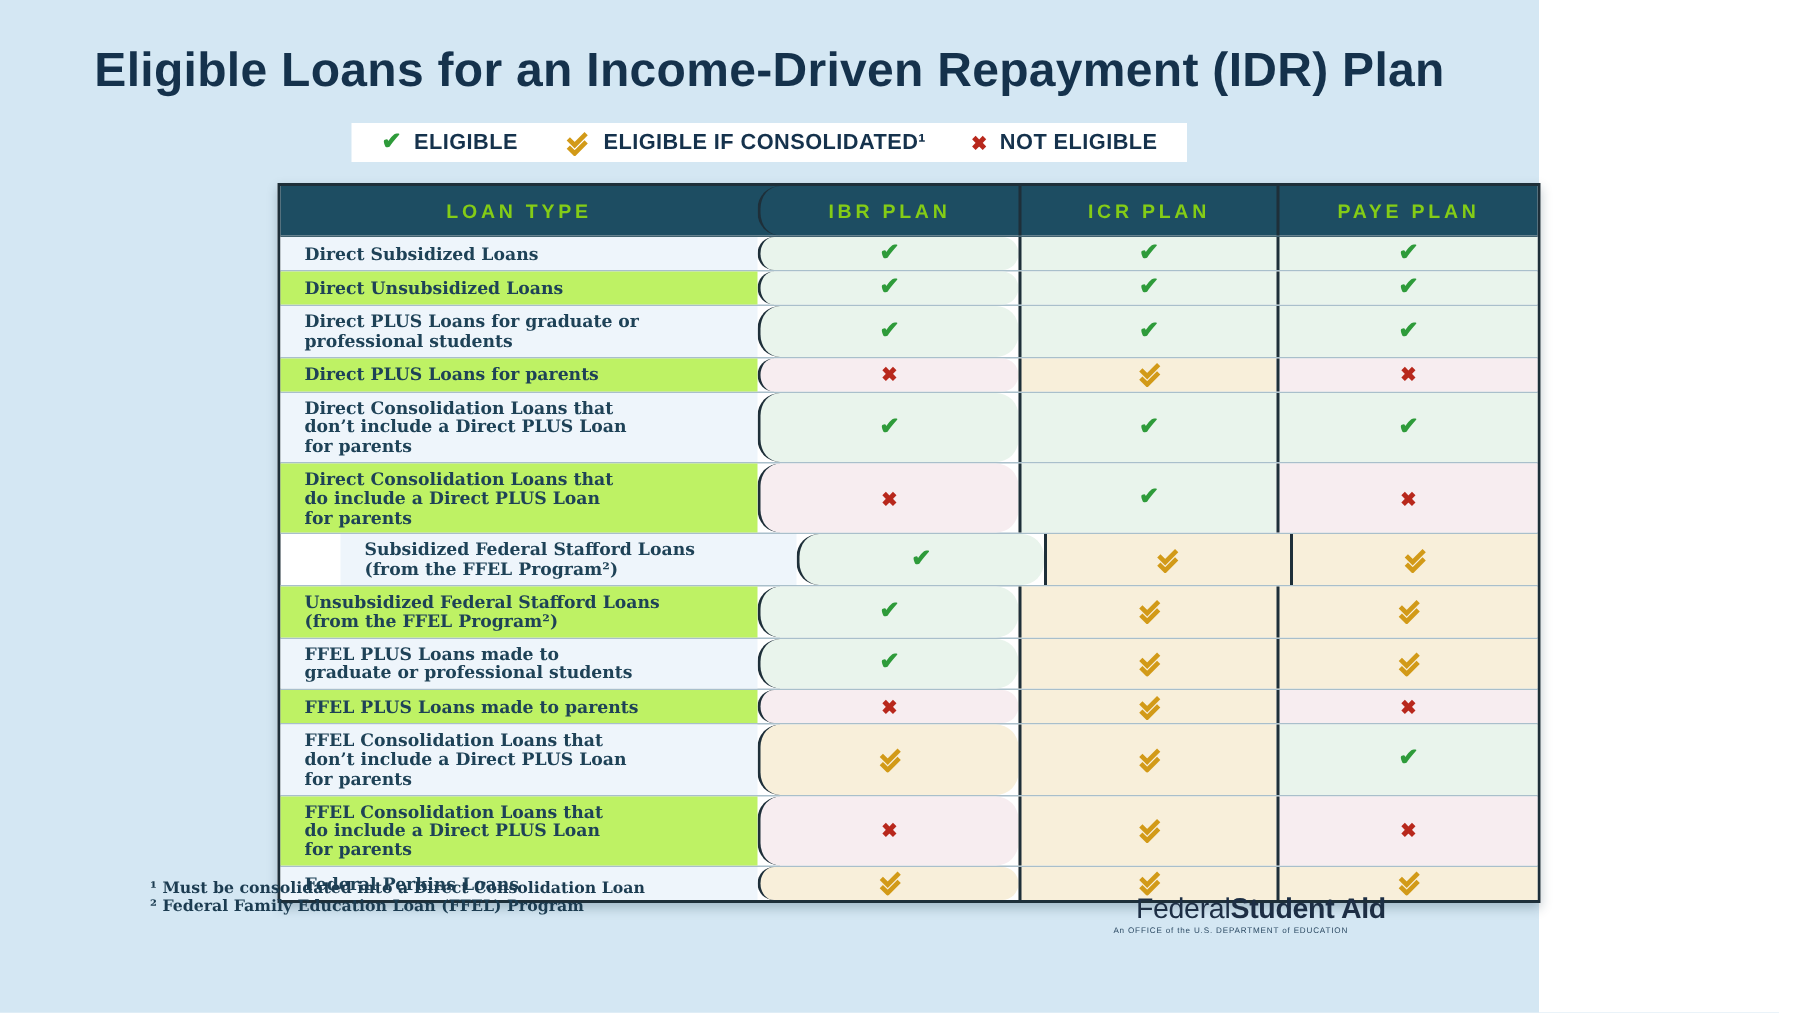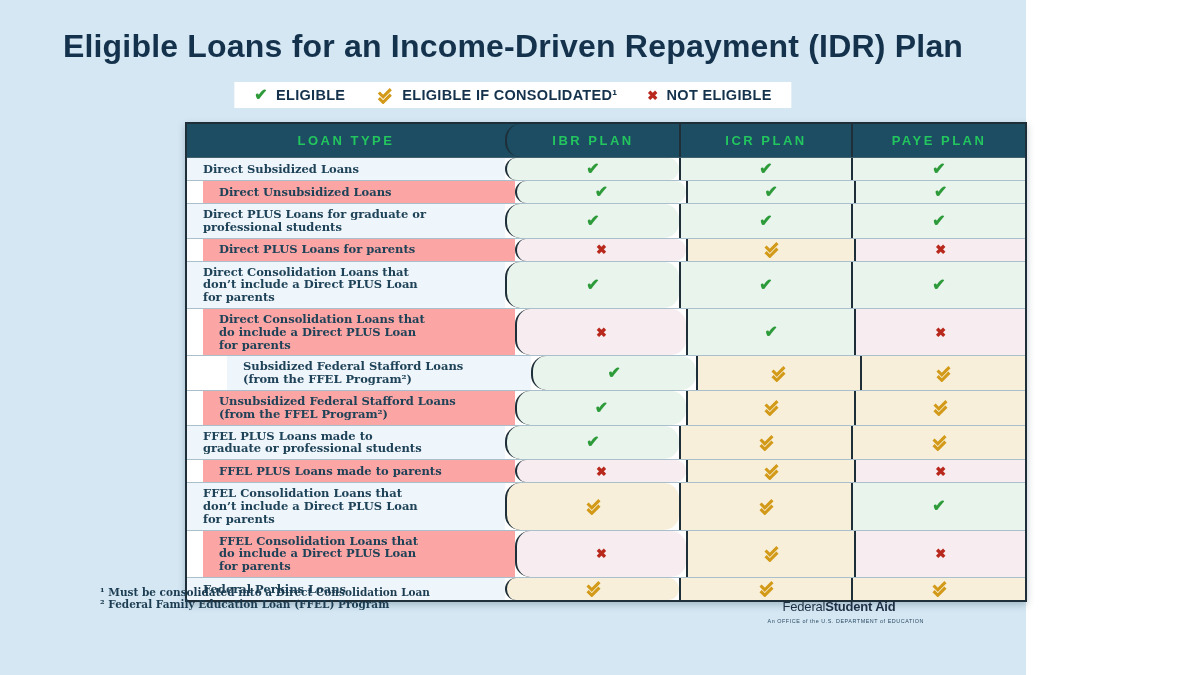--- a/index.html
+++ b/index.html
@@ -11,48 +11,48 @@
 
   .legend{position:absolute;top:82px;left:50%;transform:translateX(-50%);
           background:#ffffff;height:26px;display:flex;align-items:center;
           gap:30px;padding:0 20px;white-space:nowrap;}
   .legend-item{display:flex;align-items:center;gap:8px;
                font-weight:bold;font-size:14.5px;color:#15324c;letter-spacing:.3px;}
 
   .tbl{position:absolute;left:185px;top:122px;width:838px;
        border:2px solid #1e2f39;background:#fff;box-shadow:0 3px 7px rgba(20,50,70,.25);}
   .thead{display:flex;background:#1d4d62;height:33px;}
-  .th{display:flex;align-items:center;justify-content:center;color:#22c55e;
+  .th{display:flex;align-items:center;justify-content:center;color:#84cc16;
       font-size:13px;font-weight:bold;letter-spacing:2.5px;box-sizing:border-box;}
   .c1{width:318px;}.c2{width:174px;border-radius:15px;}.c3{width:172px;}.c4{width:174px;}
   .th.c2,.th.c3,.th.c4{border-left:2px solid #1e2f39;}
 
   .t-row{display:flex;border-top:1px solid #a9bfcb;}
   .t-row:first-child{border-top:1px solid #41616f;}
   .loan-cell{box-sizing:border-box;padding:4px 10px 4px 16px;display:flex;
              flex-direction:column;justify-content:center;
              font-family:"DejaVu Serif",serif;font-weight:bold;font-size:11.5px;
              line-height:12.8px;color:#1e4257;}
   .t-row.odd  .loan-cell{background:#eef5fb;justify-content:flex-end;}
-  .t-row.even .loan-cell{background:#fca5a5;margin-left:16px;}
+  .t-row.even .loan-cell{background:#bef264;}
   .mark-cell{display:flex;align-items:center;justify-content:center;
              box-sizing:border-box;border-left:2px solid #1e2f39;}
   .mark-cell.check {background:#e9f4ec;}
   .mark-cell.x     {background:#f7edf0;}
   .mark-cell.double{background:#f8efda;}
 
   .g-check{color:#2e9b3a;font-size:16px;font-weight:bold;line-height:1;}
   .g-x    {color:#b8281c;font-size:13px;font-weight:bold;line-height:1;}
   .dbl-svg{display:block;}
 
   .footnotes{position:absolute;left:100px;top:586px;
              font-family:"DejaVu Serif",serif;font-weight:bold;font-size:10.5px;
              line-height:12px;color:#1c3c51;}
   .logo{position:absolute;right:102px;top:597px;color:#1d2e44;text-align:left;}
-  .logo-main{font-size:13px;line-height:20px;letter-spacing:-.2px;margin-left:15px;}
+  .logo-main{font-size:19px;line-height:20px;letter-spacing:-.2px;margin-left:15px;}
   .logo-main .w1{font-weight:400;}
   .logo-main .w2{font-weight:800;}
   .logo-tag{font-size:5.4px;letter-spacing:.55px;color:#2c4a63;margin-top:1px;
             white-space:nowrap;}
 </style>
 </head>
 <body>
 
 <div class="page">
 

